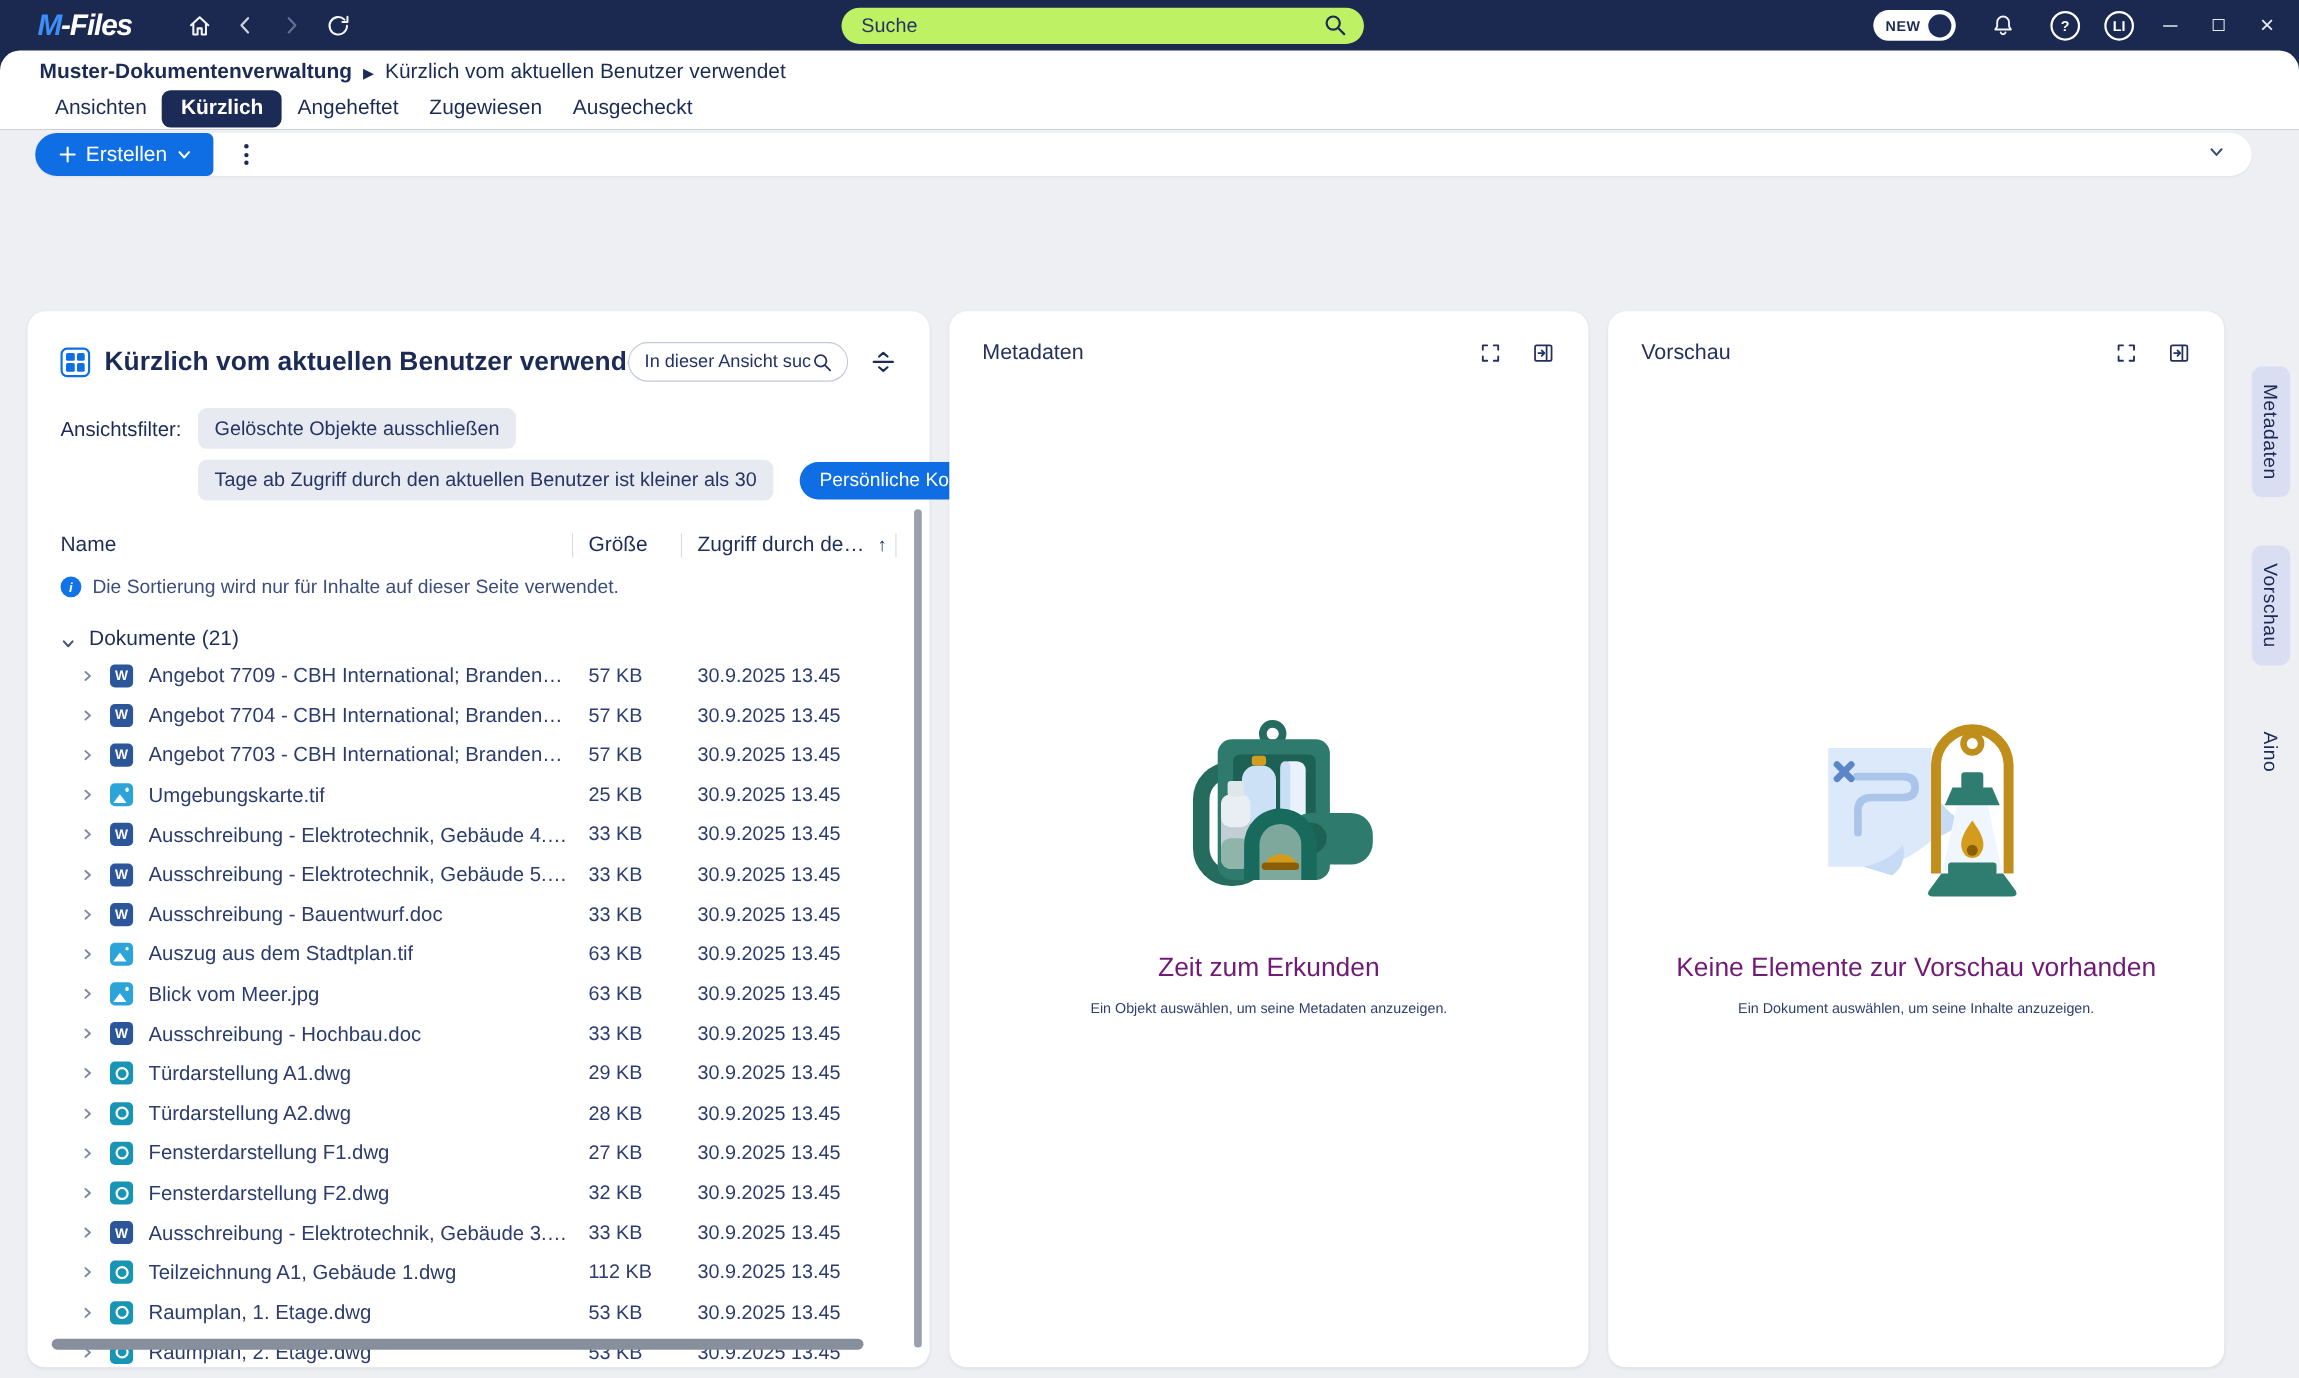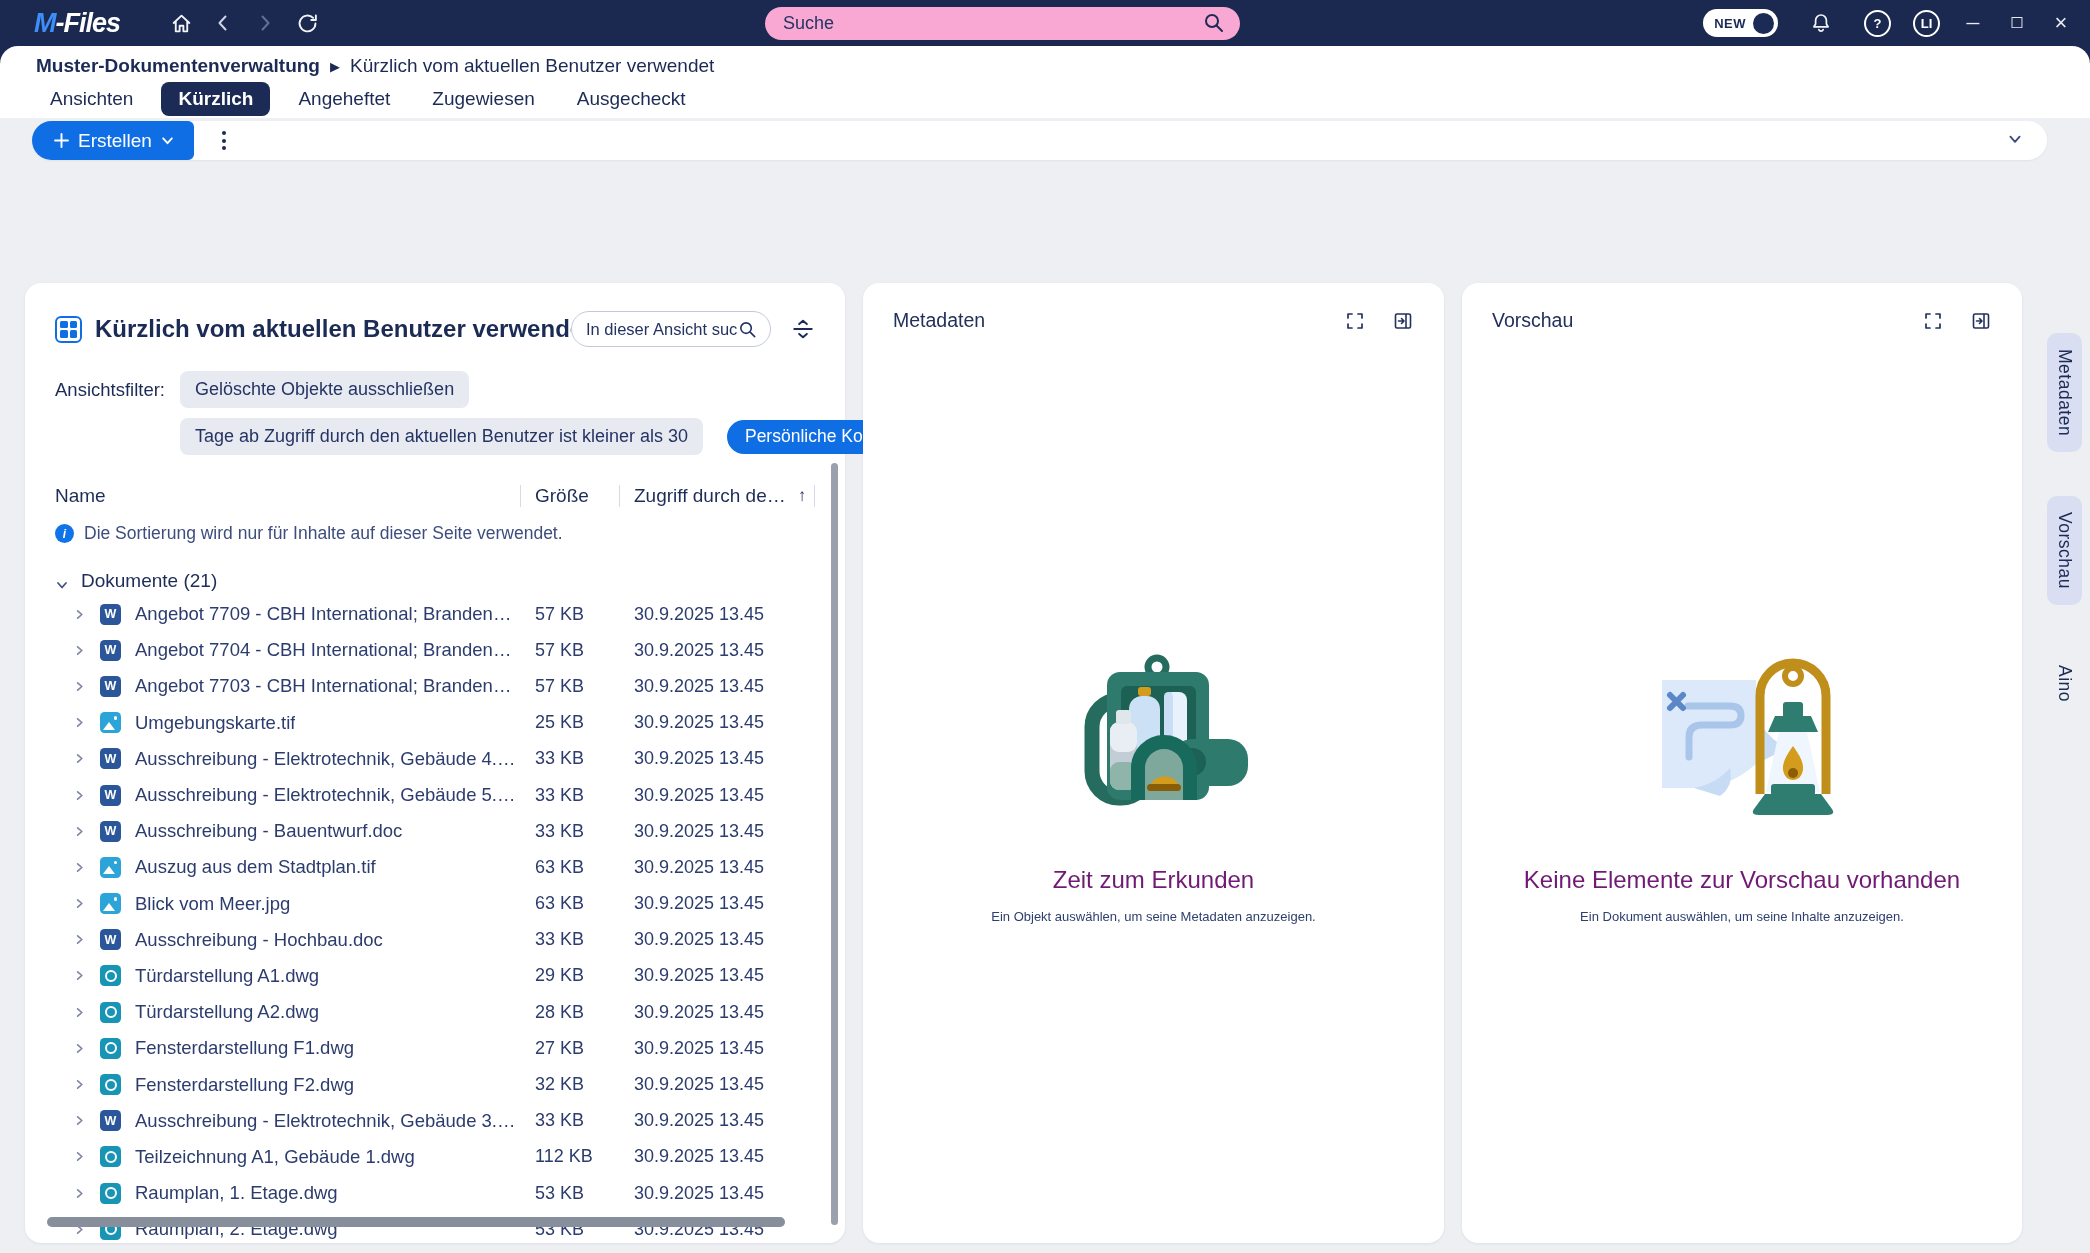--- a/index.html
+++ b/index.html
@@ -6,37 +6,37 @@
   body { background:#2a3550; font-family:"Liberation Sans", sans-serif; }
   .app { width:2090px; height:1253px; position:relative; overflow:hidden;
          background:#1b2950; font-family:"Liberation Sans", sans-serif; }
 
   
   .topbar { height:46px; background:#1b2950; display:flex; align-items:center; padding:0 18px 0 34px; position:relative; }
   .logo { font-size:27px; font-weight:800; font-style:italic; letter-spacing:-1px; color:#fff; margin-right:40px; }
   .logo .m { color:#3d8ef8; }
   .nav-ic { width:24px; height:24px; margin:0 9px; display:flex; align-items:center; justify-content:center; cursor:pointer; }
   .nav-ic svg { display:block; }
-  .top-search { position:absolute; left:765px; width:475px; height:33px; background:#f9a8d4; border-radius:17px;
+  .top-search { position:absolute; left:765px; width:475px; height:33px; background:#bef264; border-radius:17px;
                 display:flex; align-items:center; padding:0 14px 0 18px; }
   .top-search input { border:none; outline:none; flex:1; font-size:18px; color:#1c2b55; background:transparent; font-family:inherit; }
   .top-search input::placeholder { color:#253463; opacity:1; }
   .top-right { margin-left:auto; display:flex; align-items:center; gap:22px; }
   .new-toggle { background:#fff; border-radius:15px; height:28px; display:flex; align-items:center; padding:3px 4px 3px 11px; gap:7px; cursor:pointer; }
   .new-toggle .lbl { font-size:13px; font-weight:bold; color:#1c2b55; letter-spacing:.5px; }
   .new-toggle .knob { width:21px; height:21px; border-radius:50%; background:#1c2b55; }
   .circle-ic { width:27px; height:27px; border-radius:50%; border:2px solid #fff; color:#fff; display:flex; align-items:center; justify-content:center; font-size:13px; font-weight:bold; cursor:pointer; }
   .win-ctrl { color:#e8ebf2; font-size:18px; width:22px; text-align:center; cursor:pointer; }
 
   
   .subheader { position:absolute; top:46px; left:0; right:0; height:72px; background:#fff; border-radius:18px 18px 0 0; padding:9px 0 0 36px; }
   .breadcrumb { display:flex; align-items:center; gap:10px; font-size:19px; color:#1c2b55; }
   .breadcrumb .root { font-weight:bold; cursor:pointer; }
   .crumb-sep { color:#1c2b55; font-size:13px; }
-  .tabs { display:flex; align-items:center; gap:14px; margin-top:5px; }
+  .tabs { display:flex; align-items:center; margin-top:5px; }
   .tab { font-size:19px; color:#1c2b55; padding:6px 14px; cursor:pointer; border-radius:8px; }
   .tab.active { background:#1c2b55; color:#fff; font-weight:bold; padding:6px 17px; }
 
   
   .toolbar-zone { position:absolute; top:118px; left:0; right:0; bottom:0; background:#edeff3; }
   .toolbar { position:absolute; top:3px; left:32px; width:2015px; height:39px; background:#fff; border-radius:20px;
              display:flex; align-items:center; box-shadow:0 1px 2px rgba(20,30,70,.06); }
   .btn-create { height:39px; background:#0f6ee4; color:#fff; border:none; border-radius:20px 6px 6px 20px;
                 font-size:19px; font-family:inherit; display:flex; align-items:center; gap:9px; padding:0 20px 0 22px; cursor:pointer; }
   .kebab { margin-left:22px; cursor:pointer; display:flex; flex-direction:column; gap:3.5px; padding:6px; }

